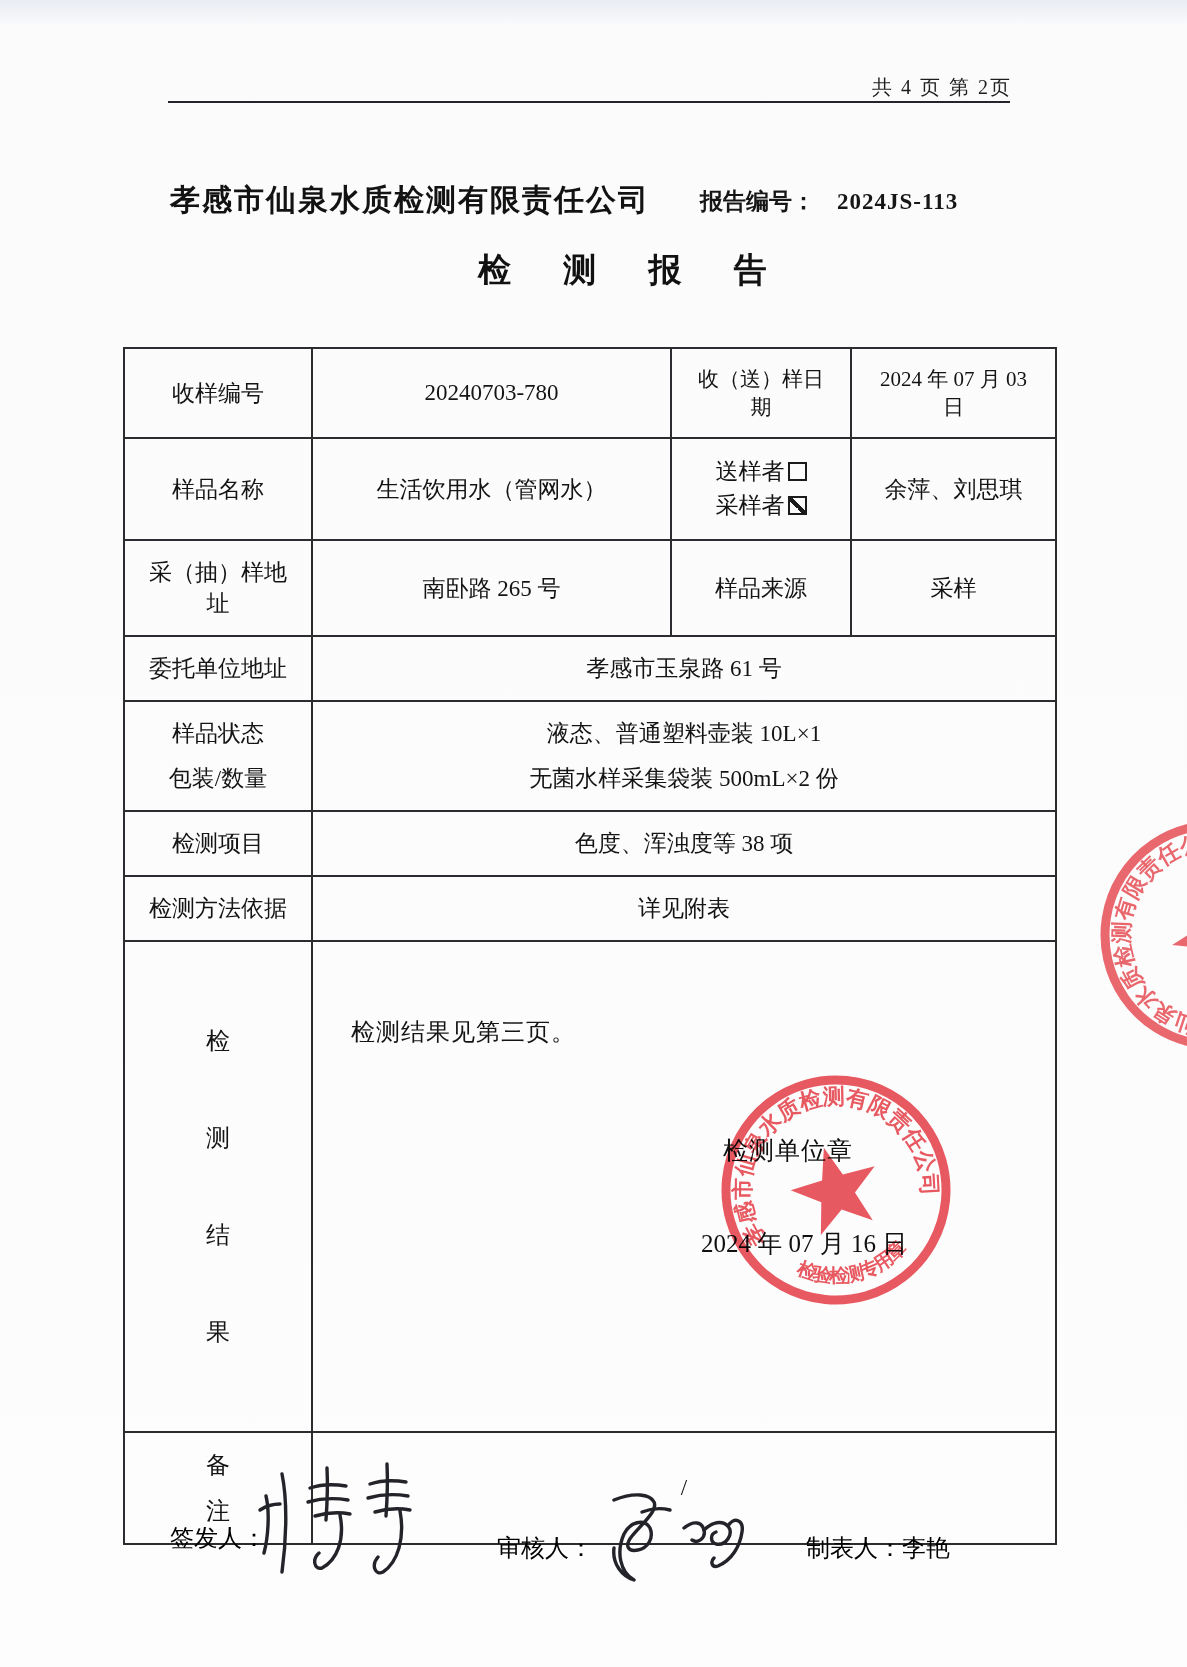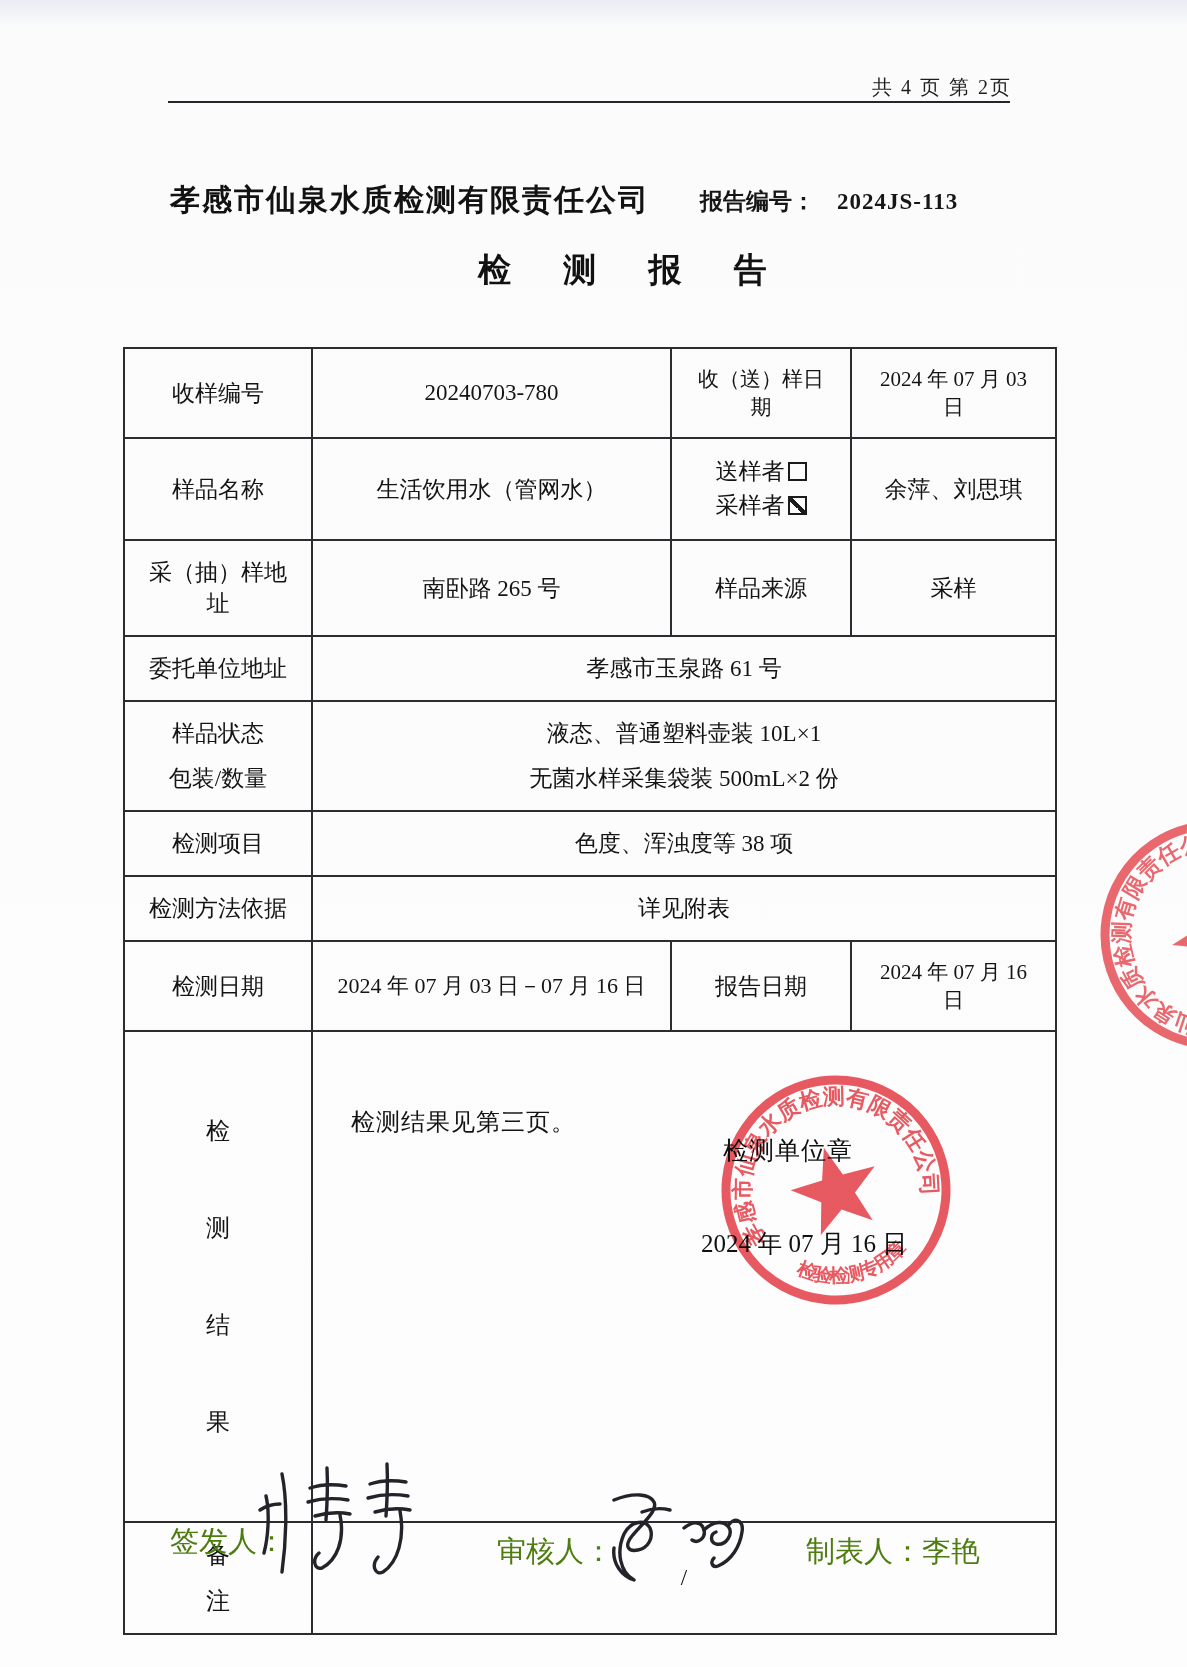--- a/index.html
+++ b/index.html
@@ -41,21 +41,21 @@
   .resultnote{position:absolute;left:38px;top:74px;font-size:24px;letter-spacing:1px;}
   .devcell{text-align:left;padding-left:6px;font-size:23px;letter-spacing:0.5px;}
   .slash{font-size:26px;}
   
   .stampwrap{width:240px;height:240px;mix-blend-mode:multiply;opacity:0.88;}
   .stamp-main{left:716px;top:1070px;transform:rotate(-16deg);}
   .stamp-edge{left:1095px;top:815px;transform:rotate(-103deg);opacity:0.8;}
   .sealtext{font-size:25px;color:#101010;letter-spacing:1px;}
   .sealdate{font-size:25px;color:#101010;}
   
-  .sigrow{font-size:29px;color:#4d7c0f;}
+  .sigrow{font-size:24px;color:#000000;}
   .sig-svg path{fill:none;stroke:#23232a;stroke-width:3.4;stroke-linecap:round;stroke-linejoin:round;}
 </style>
 </head>
 <body>
 
 <div class="abs pagination" style="left:872px;top:74px;">共 4 页  第 2页</div>
 <div class="abs headrule" style="left:168px;top:101px;width:842px;"></div>
 
 <div class="abs company" style="left:170px;top:180px;">孝感市仙泉水质检测有限责任公司</div>
 <div class="abs repno" style="left:700px;top:186px;">
@@ -112,26 +112,20 @@
       </div>
     </td>
   </tr>
   <tr style="height:50px">
     <td class="lbl">检测项目</td>
     <td colspan="3">色度、浑浊度等 38 项</td>
   </tr>
   <tr style="height:48px">
     <td class="lbl">检测方法依据</td>
     <td colspan="3">详见附表</td>
-  </tr>
-  <tr style="height:48px">
-    <td class="lbl">检测日期</td>
-    <td style="font-size:22px">2024 年 07 月 03 日－07 月 16 日</td>
-    <td class="lbl">报告日期</td>
-    <td style="font-size:21px">2024 年 07 月 16 日</td>
   </tr>
   <tr style="height:491px">
     <td class="lbl">
       <div class="vlabel">
         <span>检</span>
         <span>测</span>
         <span>结</span>
         <span>果</span>
       </div>
     </td>

